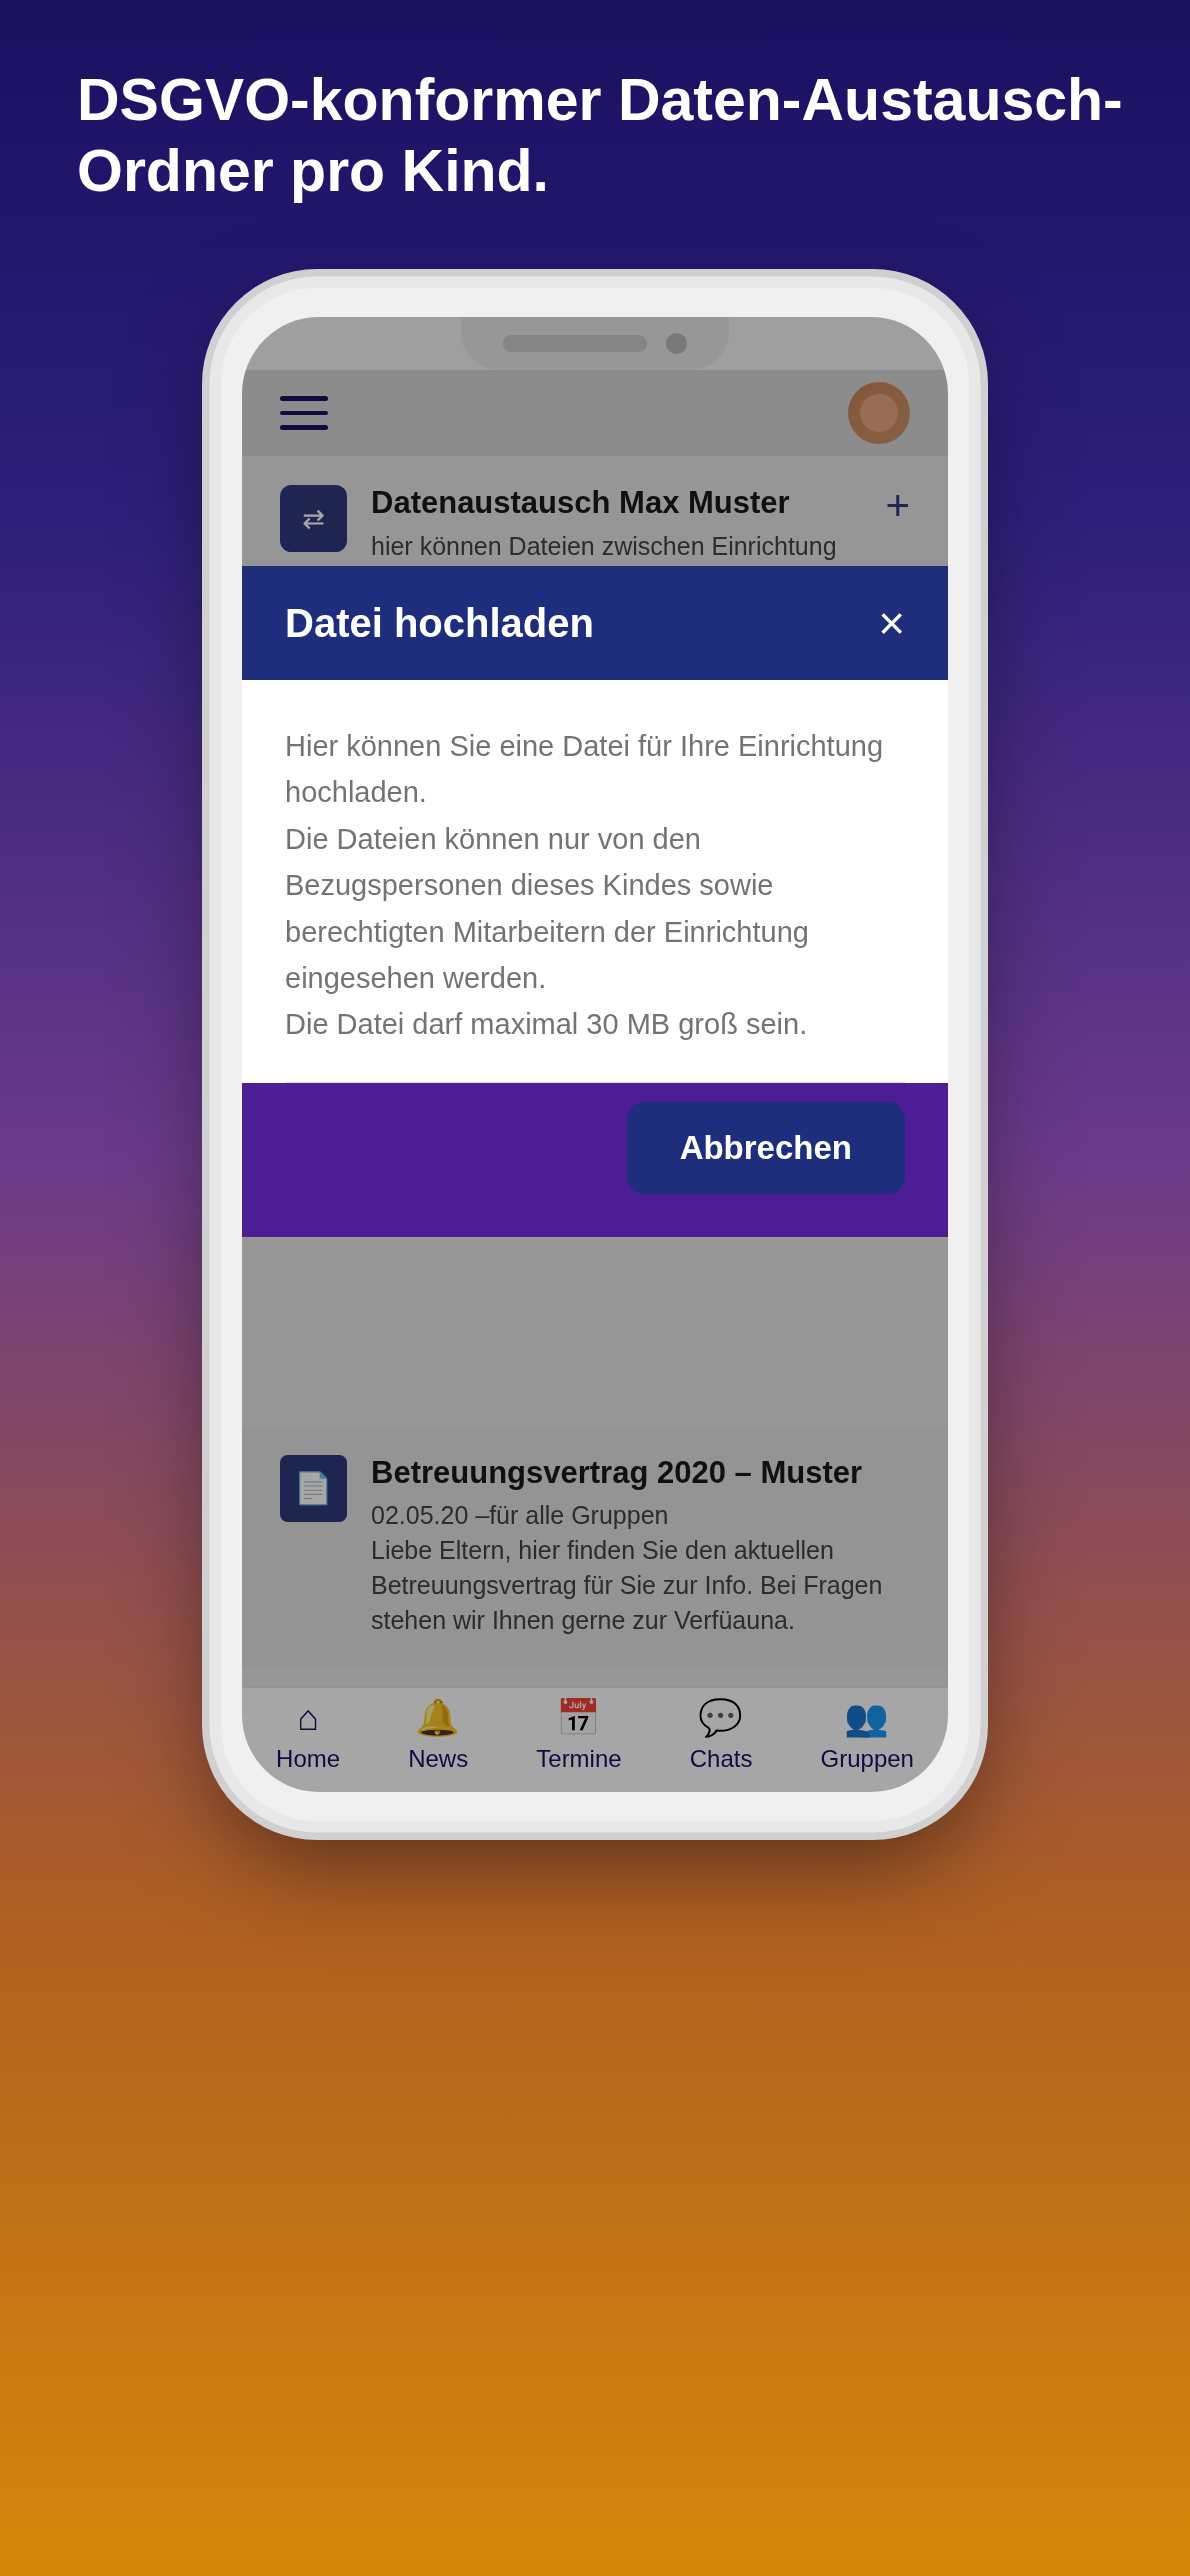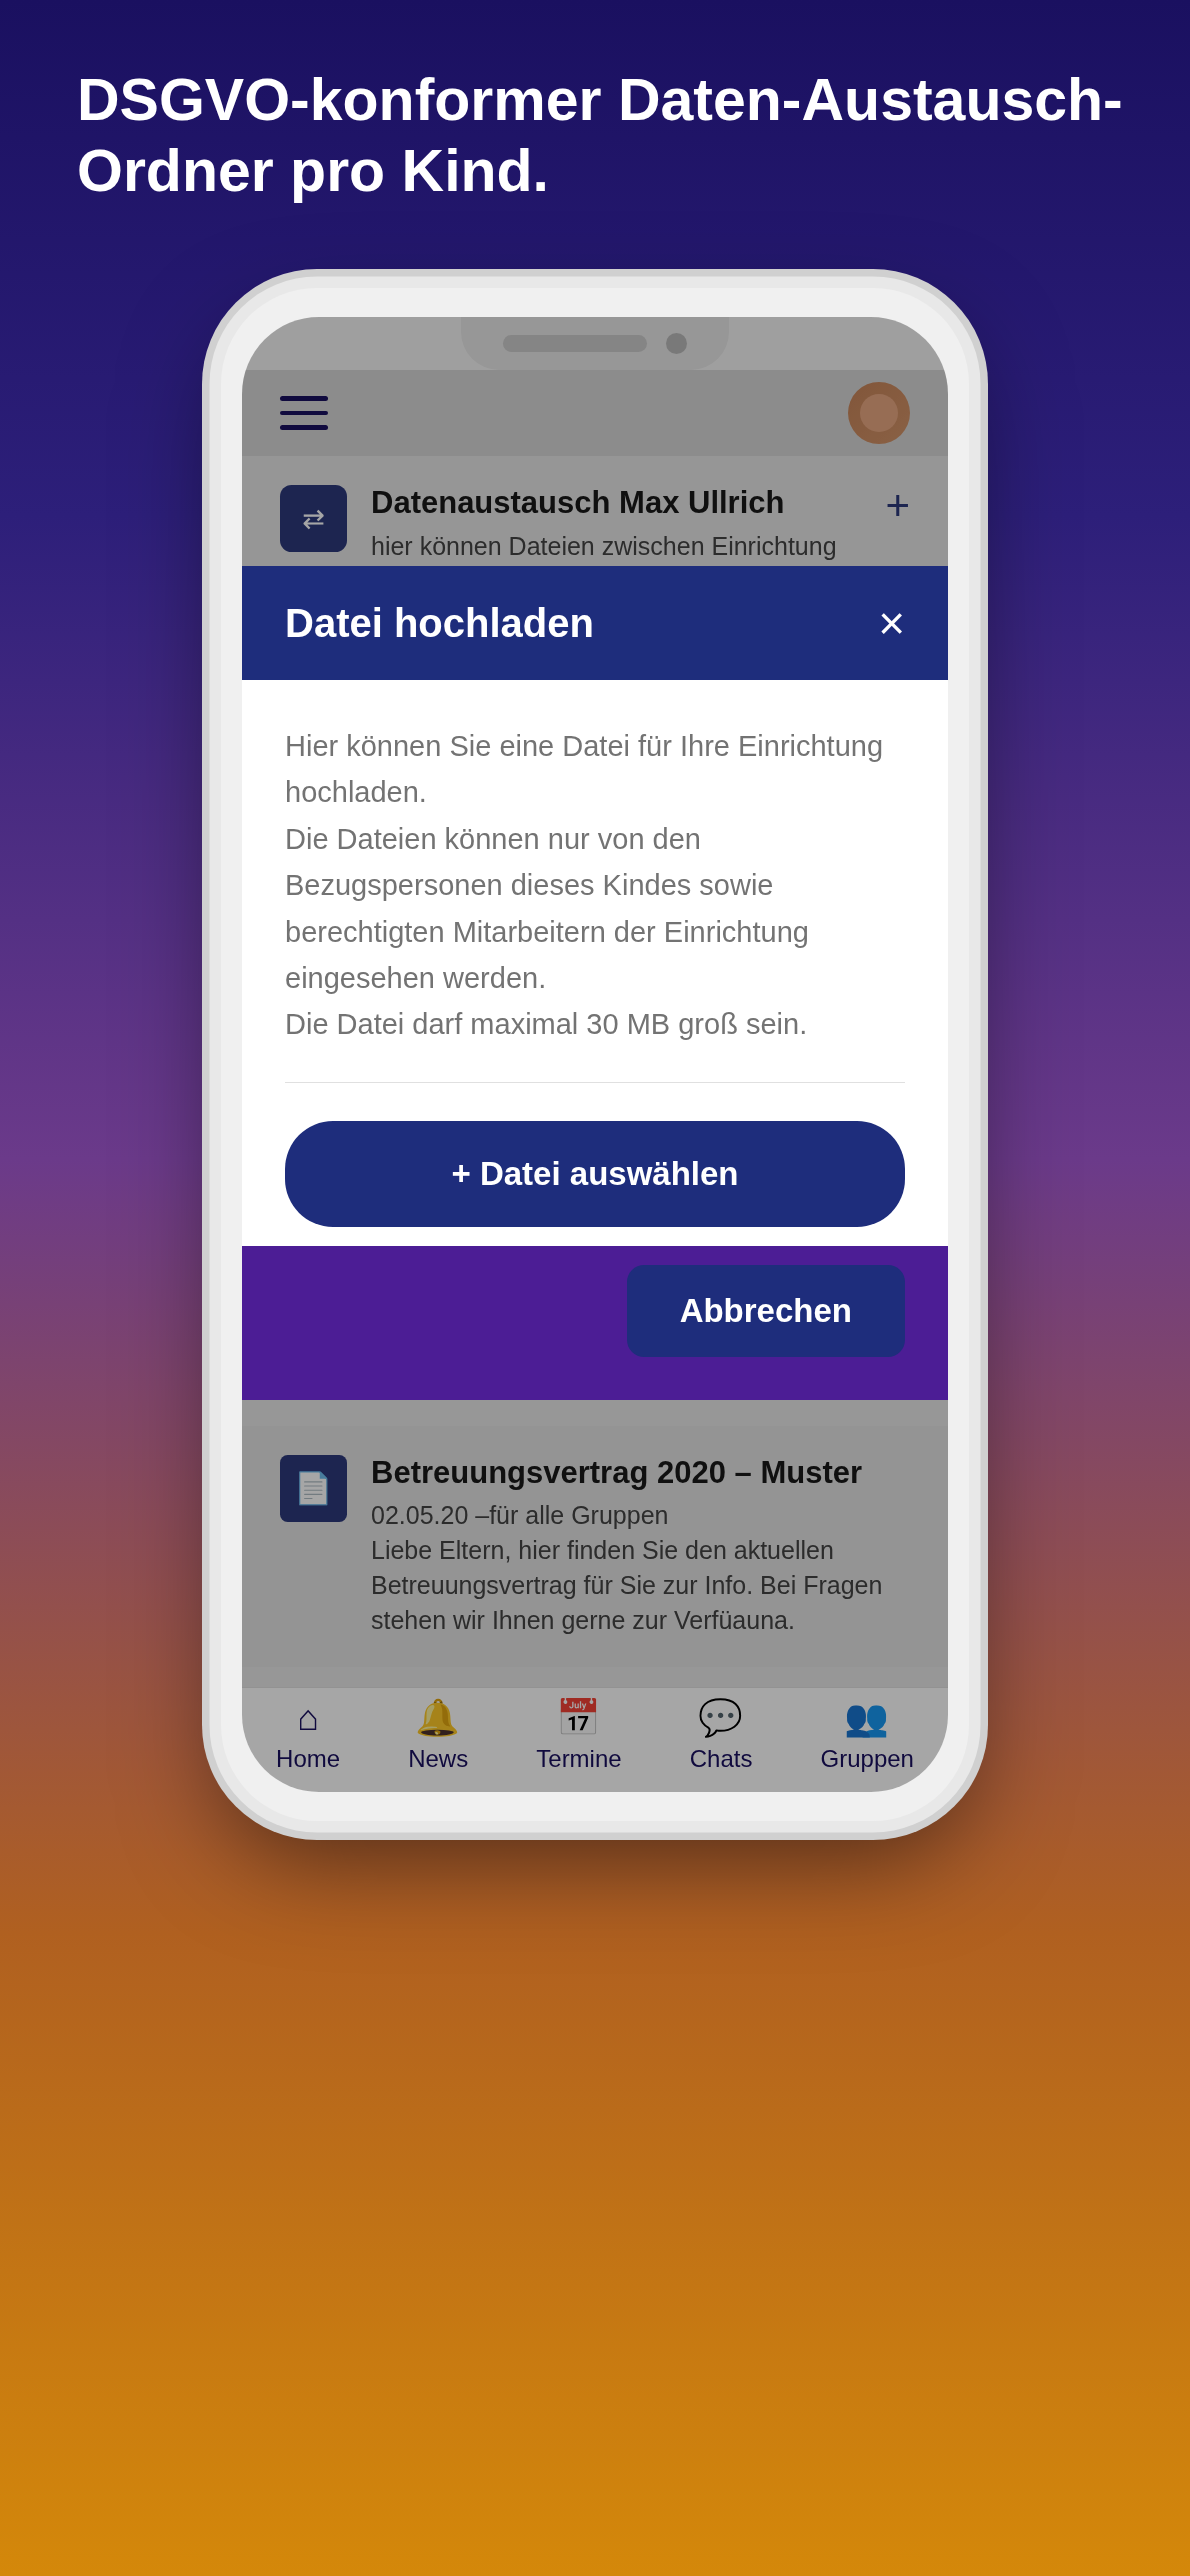--- a/index.html
+++ b/index.html
@@ -370,21 +370,21 @@
         <span></span>
       </div>
       <div class="avatar-circle"></div>
     </div>
 
     <div class="app-content">
 
       <div class="list-item">
         <div class="list-item-icon">⇄</div>
         <div class="list-item-content">
-          <div class="list-item-title">Datenaustausch Max Ullrich</div>
+          <div class="list-item-title">Datenaustausch Max Muster</div>
           <div class="list-item-desc">hier können Dateien zwischen Einrichtung und Bezugspersonen ausgetauscht werden</div>
         </div>
         <div class="list-item-plus">+</div>
       </div>
 
       <div class="list-item">
         <div class="list-item-icon">⇄</div>
         <div class="list-item-content">
           <div class="list-item-title">Bescheinigung, Juni 2022</div>
         </div>
@@ -416,23 +416,20 @@
         <div class="modal-body">
           <div class="modal-text">
             Hier können Sie eine Datei für Ihre Einrichtung hochladen.<br>
             Die Dateien können nur von den Bezugspersonen dieses Kindes sowie berechtigten Mitarbeitern der Einrichtung eingesehen werden.<br>
             Die Datei darf maximal 30 MB groß sein.
           </div>
         </div>
 
         <div class="modal-divider"></div>
 
-        <div class="modal-action">
-          <button class="select-file-btn">+ Datei auswählen</button>
-        </div>
 
         <div class="modal-footer">
           <button class="cancel-btn">Abbrechen</button>
         </div>
 
       </div>
     </div>
 
     <div class="bottom-nav">
 

